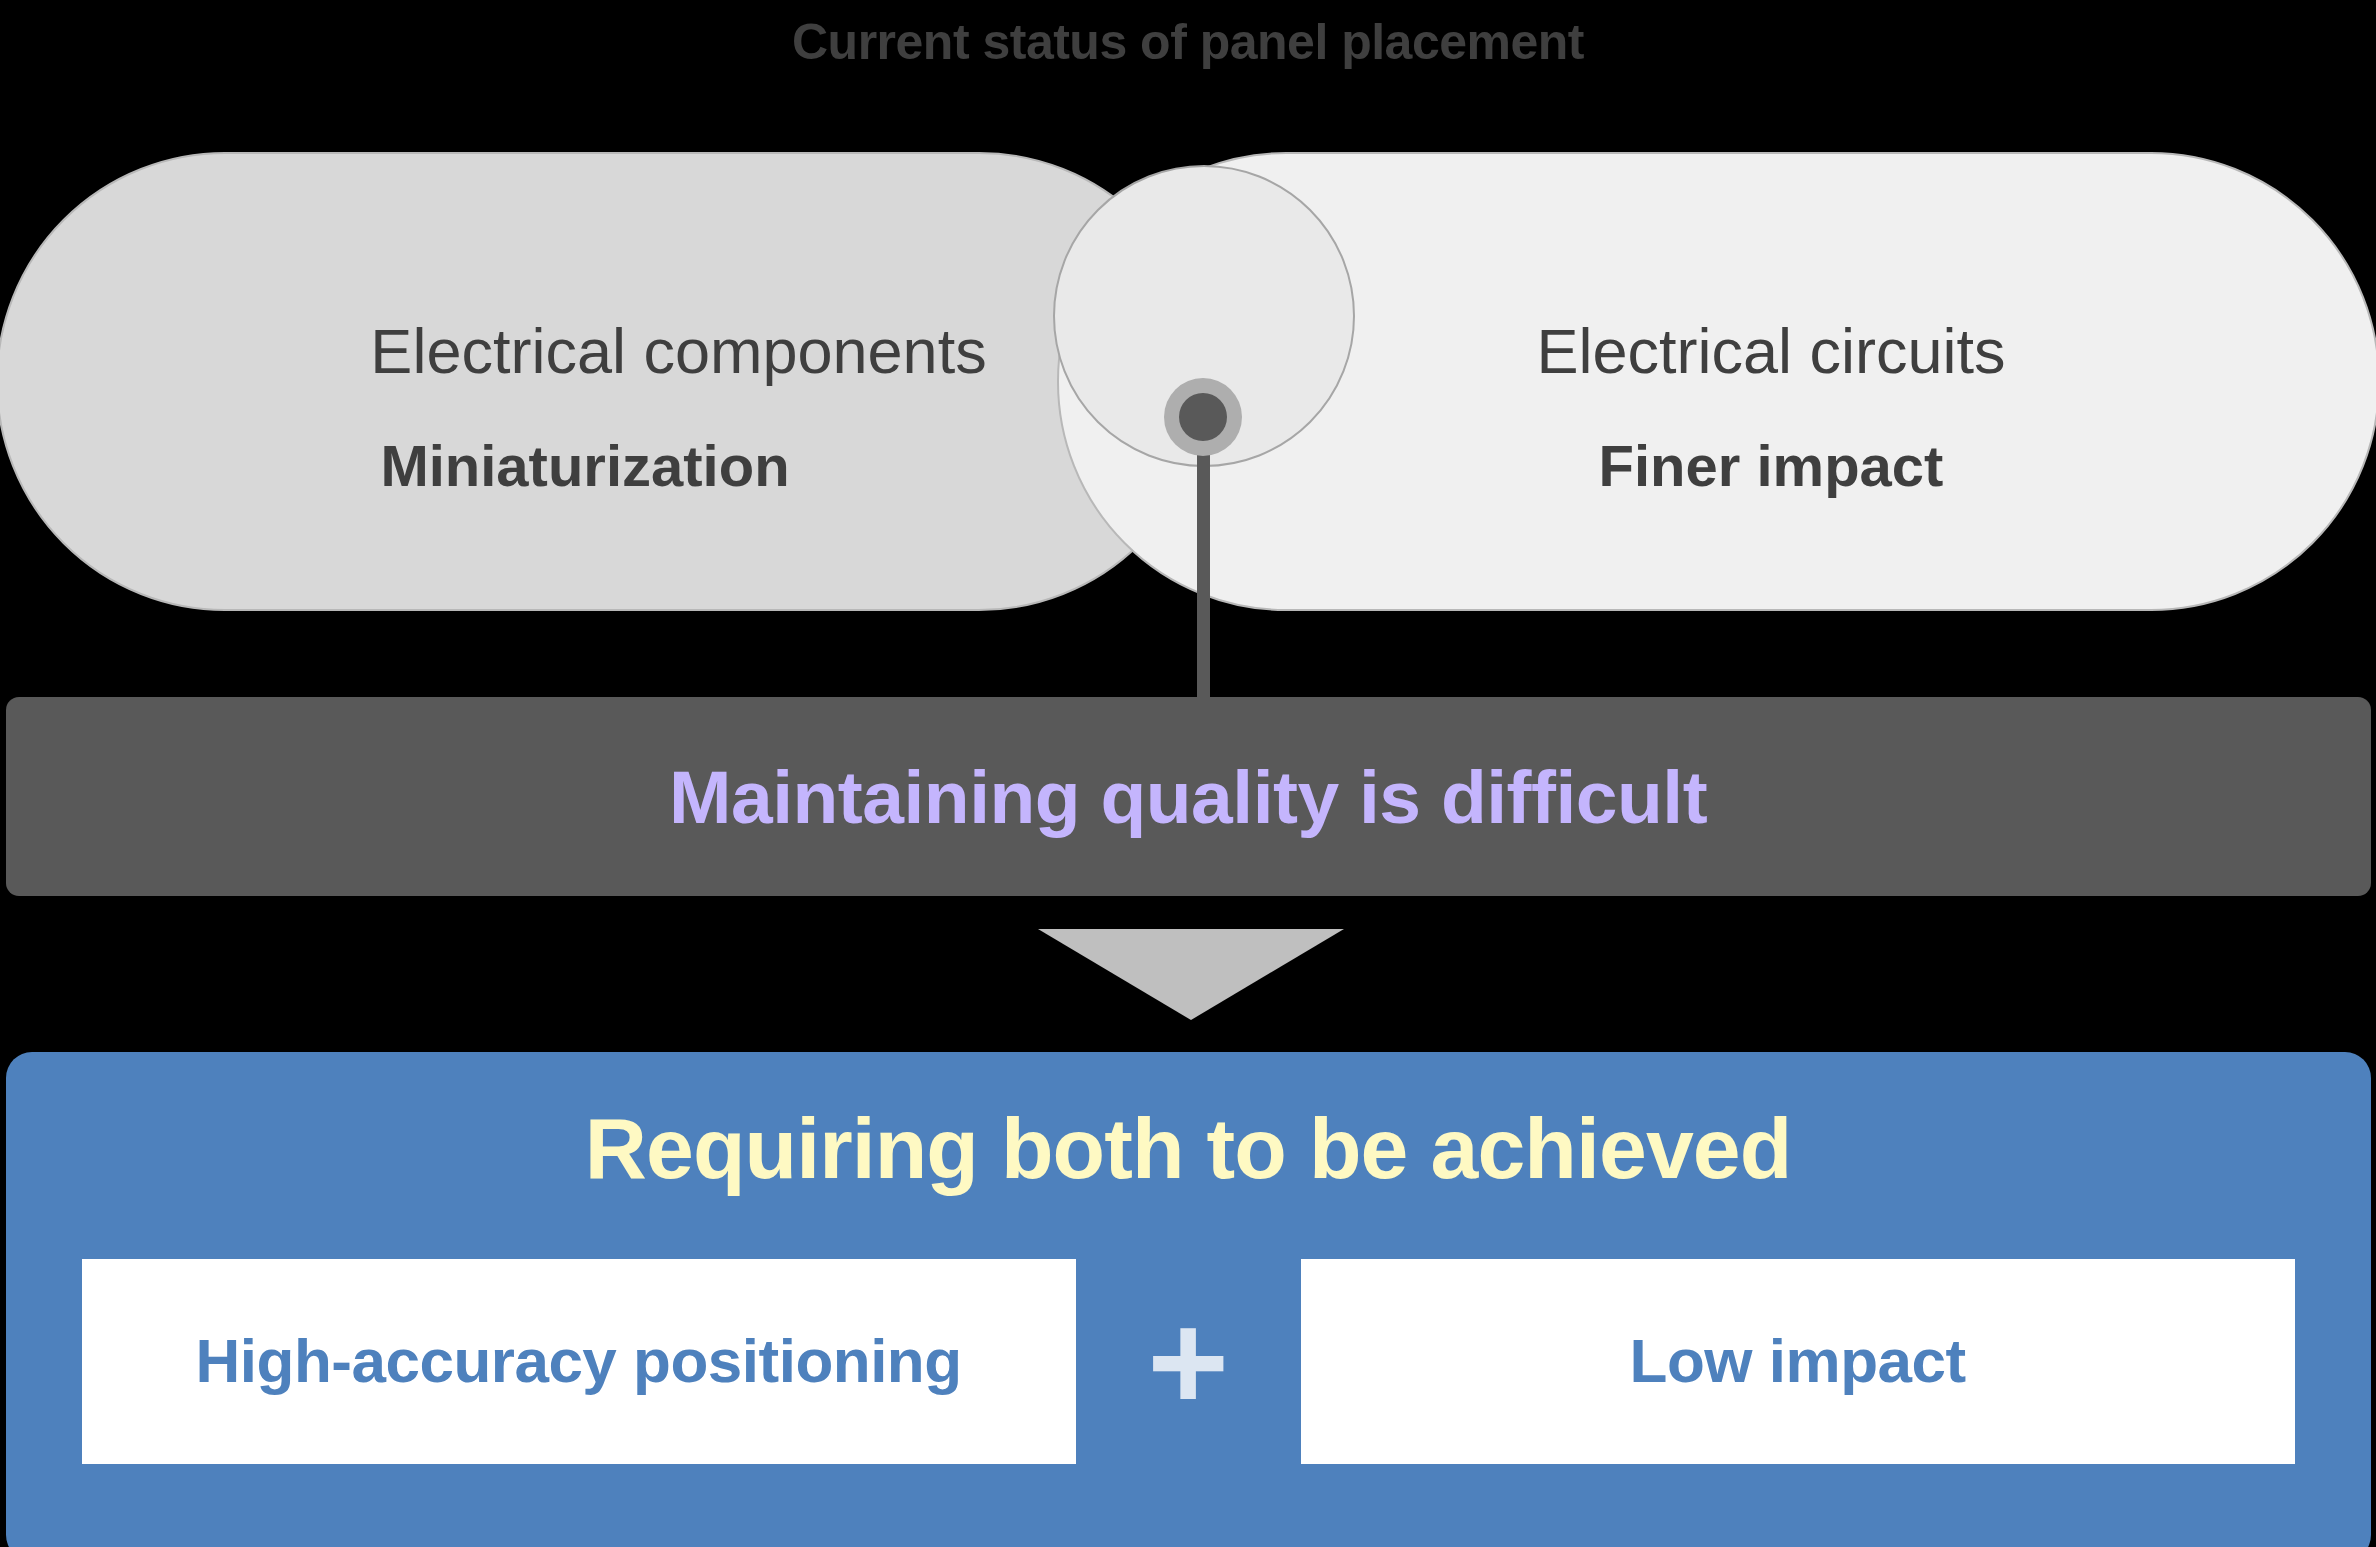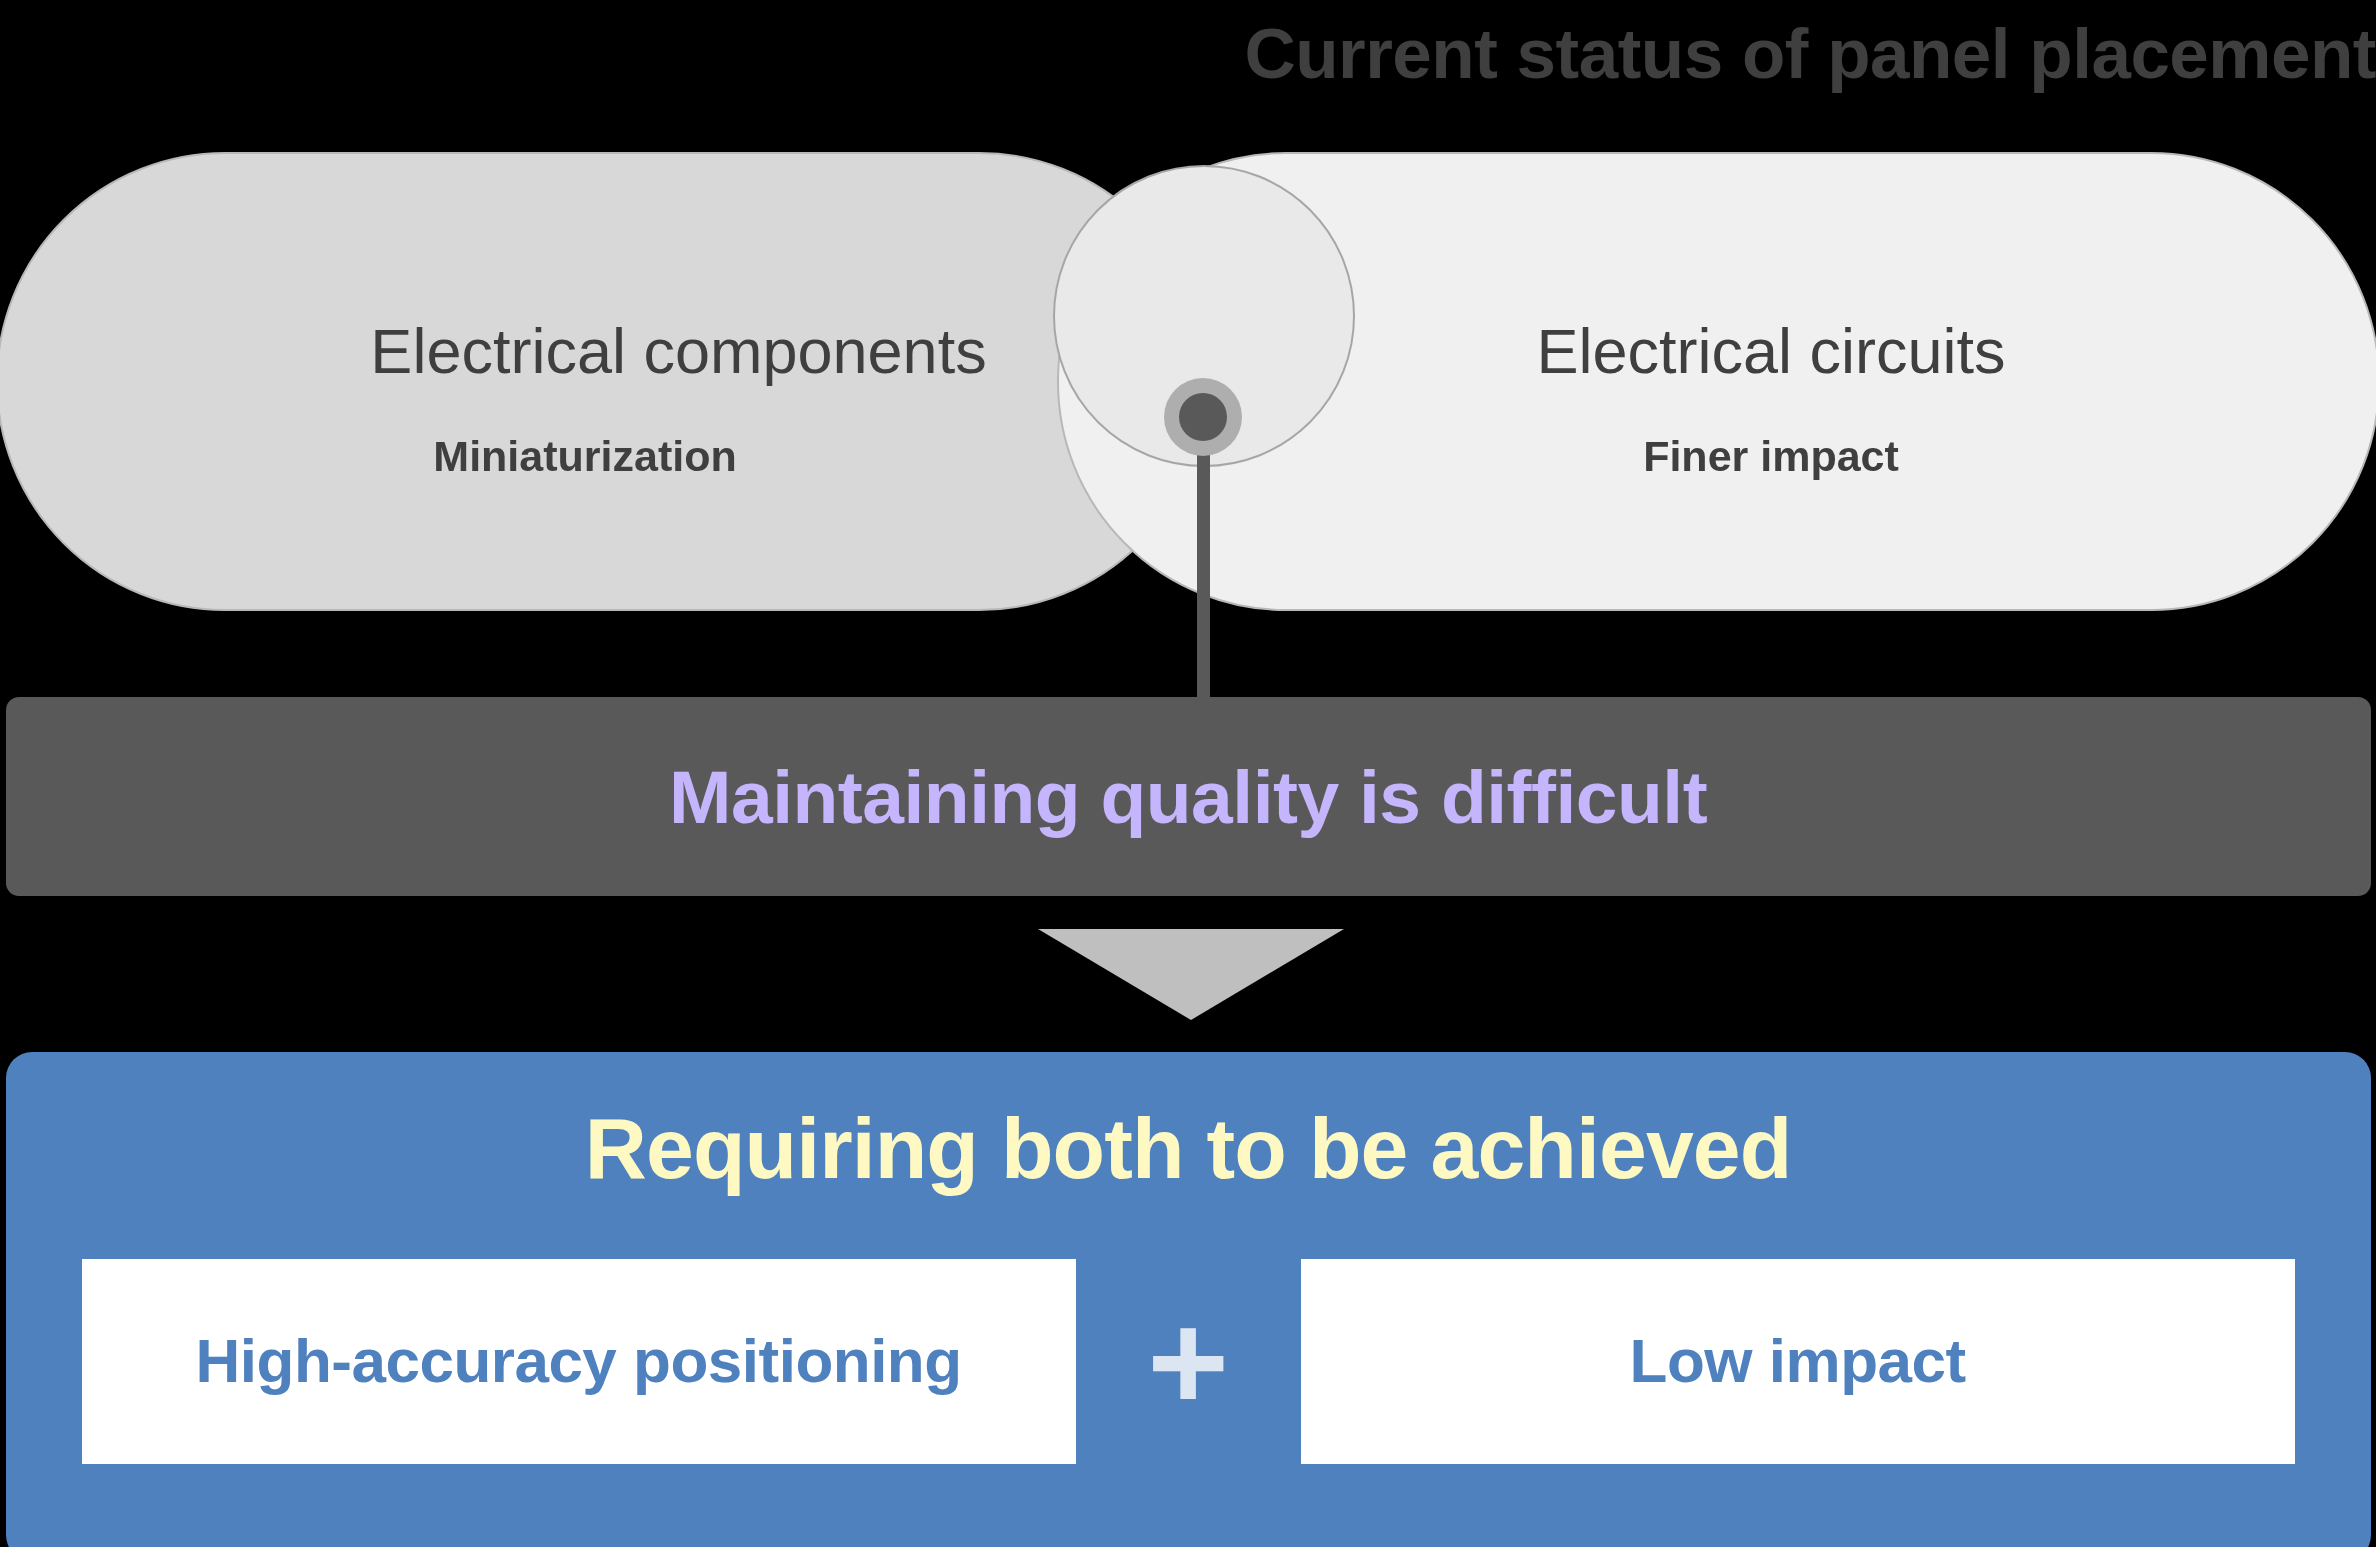--- a/index.html
+++ b/index.html
@@ -18,22 +18,22 @@
     background: #000000;
     overflow: hidden;
   }
 
   
   #title {
     position: absolute;
     left: 0;
     top: 13px;
     width: 2376px;
-    text-align: right;
-    font-size: 71px;
+    text-align: center;
+    font-size: 50px;
     font-weight: bold;
     color: #3f3f3f;
     letter-spacing: -0.5px;
     white-space: nowrap;
   }
 
   
   #venn-band {
     position: absolute;
     left: 0;
@@ -76,21 +76,21 @@
     position: absolute;
     text-align: center;
     white-space: nowrap;
     color: #3f3f3f;
   }
   .capsule-title {
     font-size: 63px;
     font-weight: normal;
   }
   .capsule-sub {
-    font-size: 43px;
+    font-size: 58px;
     font-weight: bold;
   }
   #left-title  { left: 112px;  top: 163px; width: 1133px; }
   #left-sub    { left: 112px;  top: 280px; width: 946px; }
   #right-title { left: 1286px; top: 163px; width: 970px; text-align: center; }
   #right-sub   { left: 1286px; top: 280px; width: 970px; }
 
   
   #stem {
     position: absolute;

